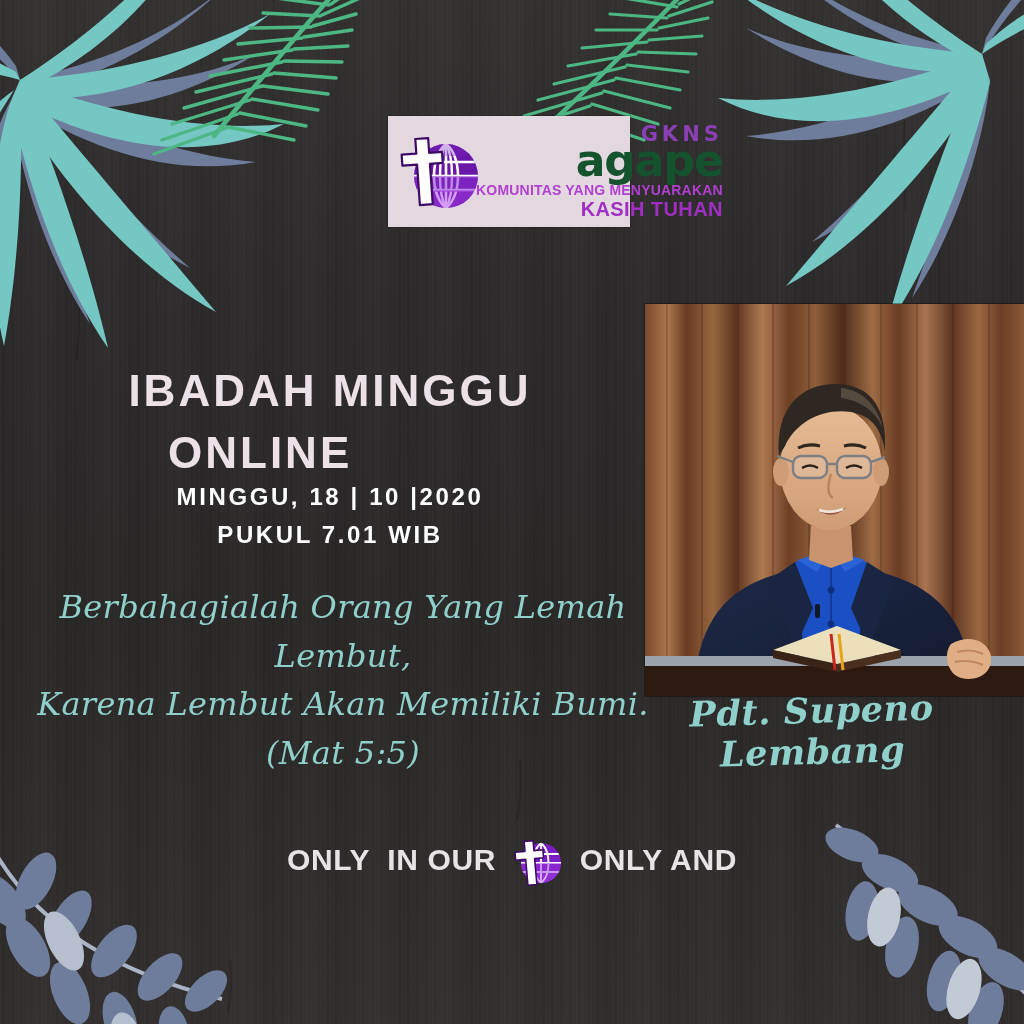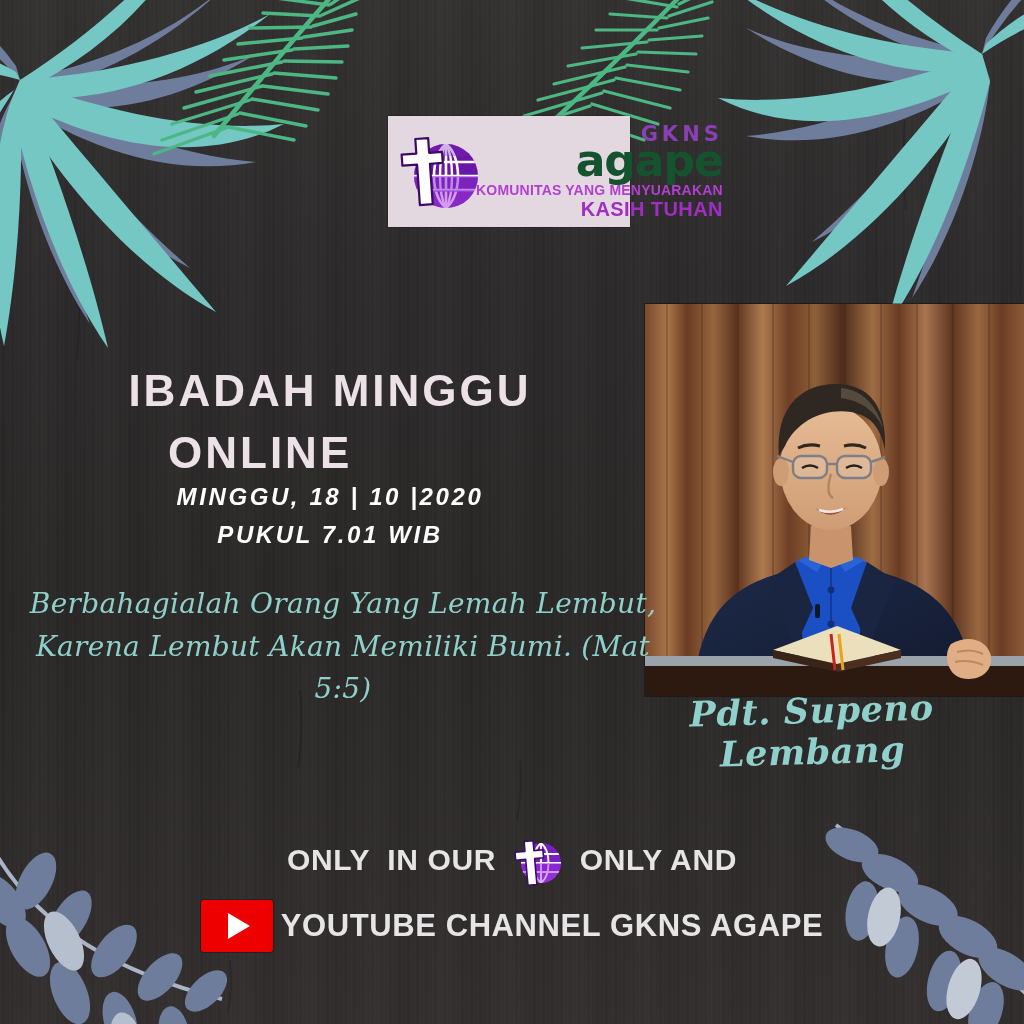--- a/index.html
+++ b/index.html
@@ -97,29 +97,29 @@
     text-align:center;
     margin-top:36px;
   }
   #headline .l1{display:block;text-align:center;}
   #headline .l2{display:block;text-align:left;padding-left:108px;}
 
   #datetime{
     position:absolute;left:60px;top:478px;width:540px;
     text-align:center;color:#ffffff;
     font-family:"Liberation Sans", sans-serif;
-    font-weight:bold;font-size:24px;letter-spacing:2.6px;line-height:1.58;font-style:italic;
+    font-weight:bold;font-size:24px;letter-spacing:2.6px;line-height:1.58;
   }
   #datetime .d2{display:block;}
 
   #verse{
     position:absolute;left:18px;top:583px;width:650px;
     color:#8fd0cb;
     font-family:"DejaVu Serif","Liberation Serif",serif;
-    font-style:italic;font-size:28px;line-height:1.52;
+    font-style:italic;font-size:32px;line-height:1.52;
     text-align:center;letter-spacing:.3px;
   }
   #verse .v2{display:block;}
 
   #speaker{
     position:absolute;left:600px;top:690px;width:424px;
     color:#8fd0cb;
     font-family:"DejaVu Serif","Liberation Serif",serif;
     font-style:italic;font-weight:bold;
     font-size:35px;letter-spacing:.6px;
@@ -454,21 +454,15 @@
           <path d="M12 22 H52 M12 31 H52 M12 40 H52" stroke="#ffffff" stroke-width="1.9" fill="none"></path>
           <path d="M32 11 C 22 19 22 43 32 51 C 42 43 42 19 32 11 Z" stroke="#ffffff" stroke-width="1.9" fill="none"></path>
           <path d="M32 11 V51" stroke="#ffffff" stroke-width="1.9"></path>
           <rect x="12" y="31" width="40" height="10" fill="#9a2fe0" opacity=".5"></rect>
           <rect x="12" y="41" width="40" height="12" fill="#b048f0" opacity=".45"></rect>
         </g>
         <path d="M19 8 L28 8 L28 18 L37 18 L37 26 L28 26 L28 52 L19 52 L19 26 L9 26 L9 18 L19 18 Z" fill="#ffffff" stroke="#3d0a66" stroke-width="1.6" stroke-linejoin="round" transform="translate(-2,1) rotate(-5 23 30)"></path>
       </svg>
       <span class="seg"> ONLY AND</span>
     </div>
-    <div class="cta-row" id="cta-row2">
-      <div id="yt-badge">
-        <div id="yt-triangle"></div>
-      </div>
-      <span>YOUTUBE CHANNEL GKNS AGAPE</span>
-    </div>
   </div>
 
 </div>
 
 </body></html>

